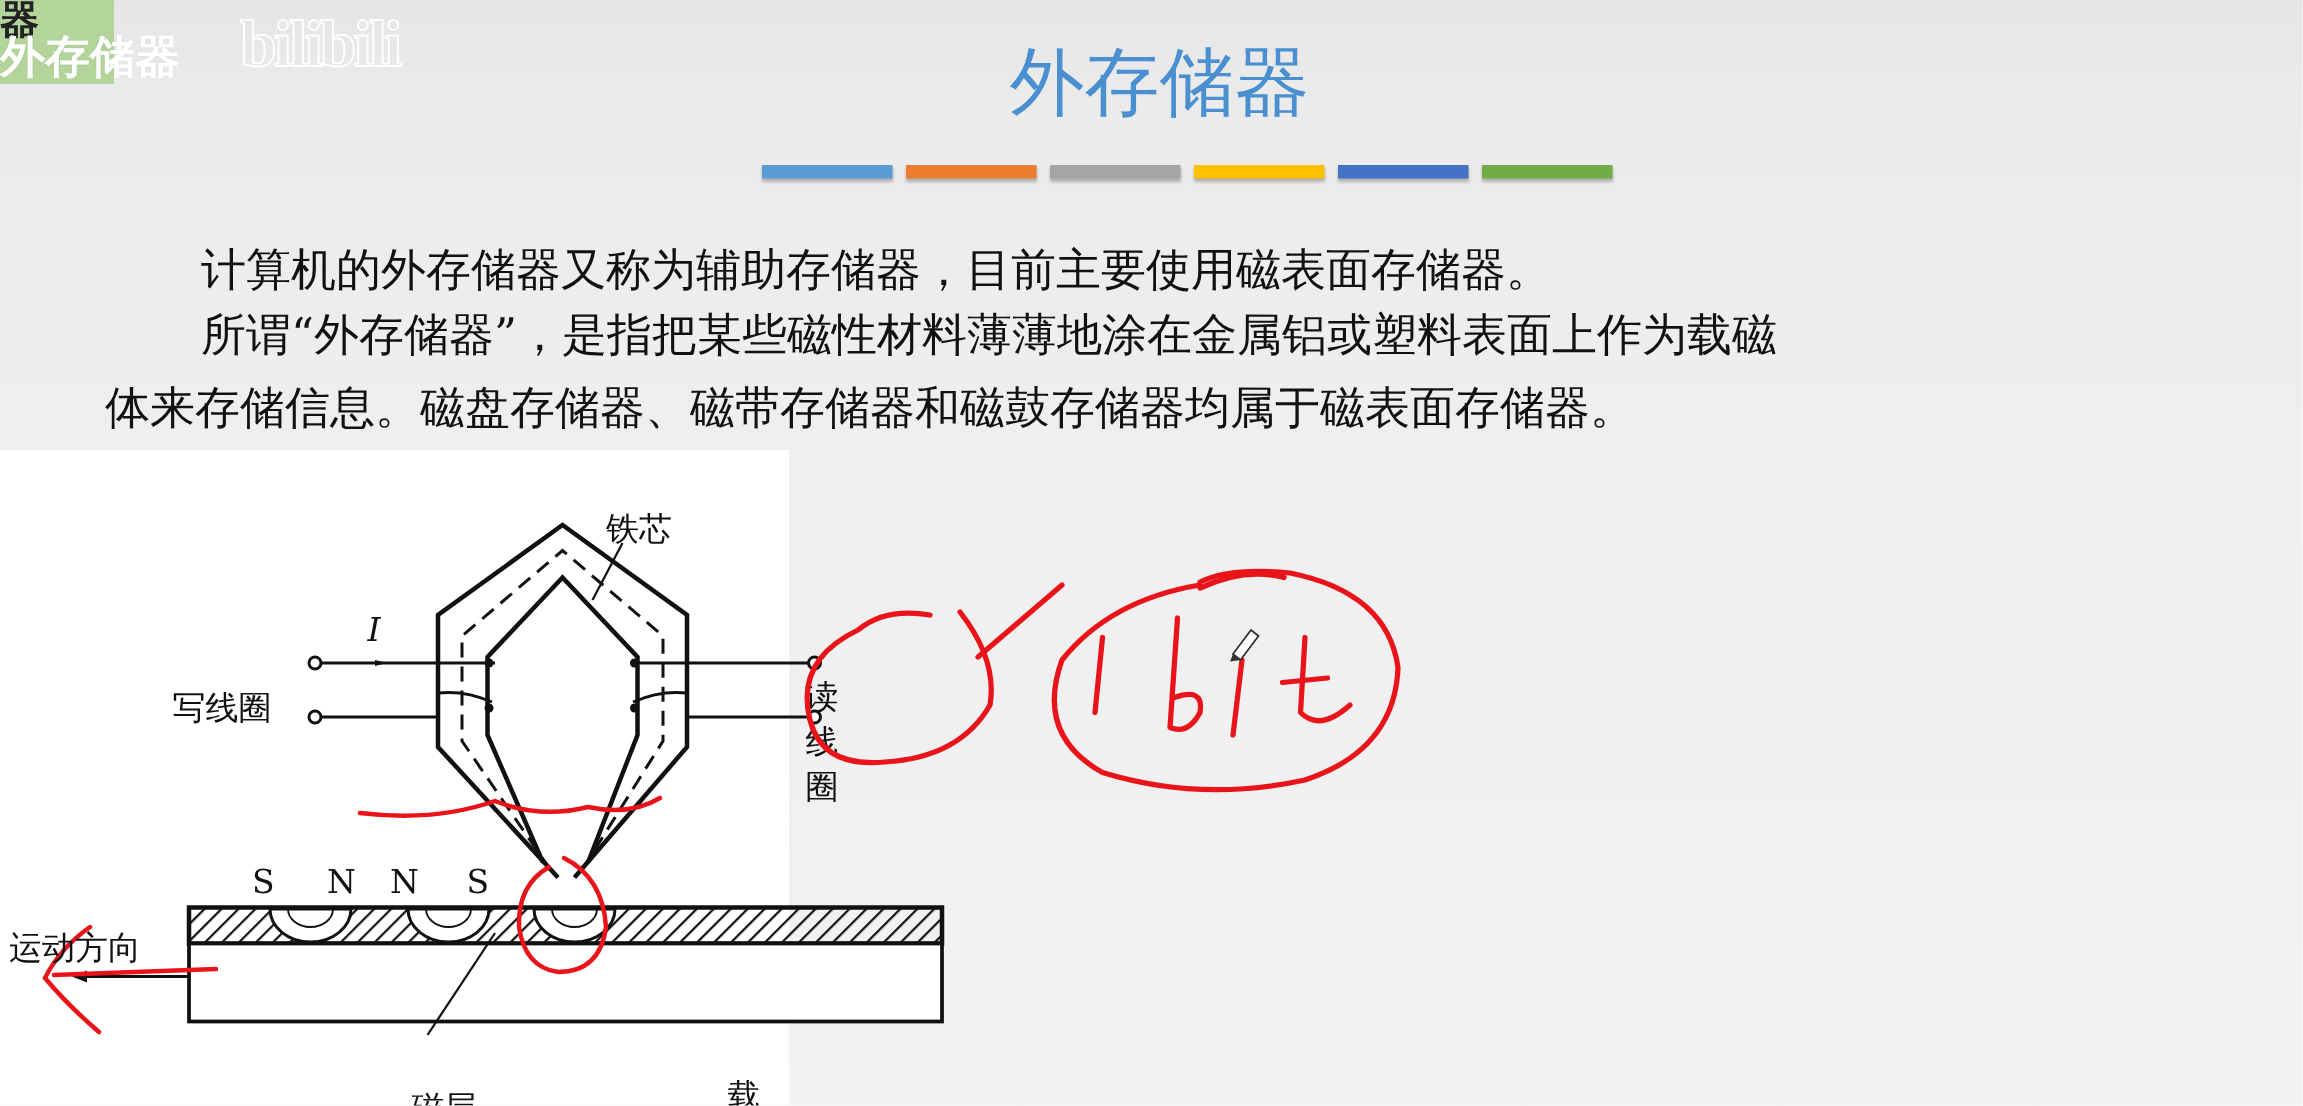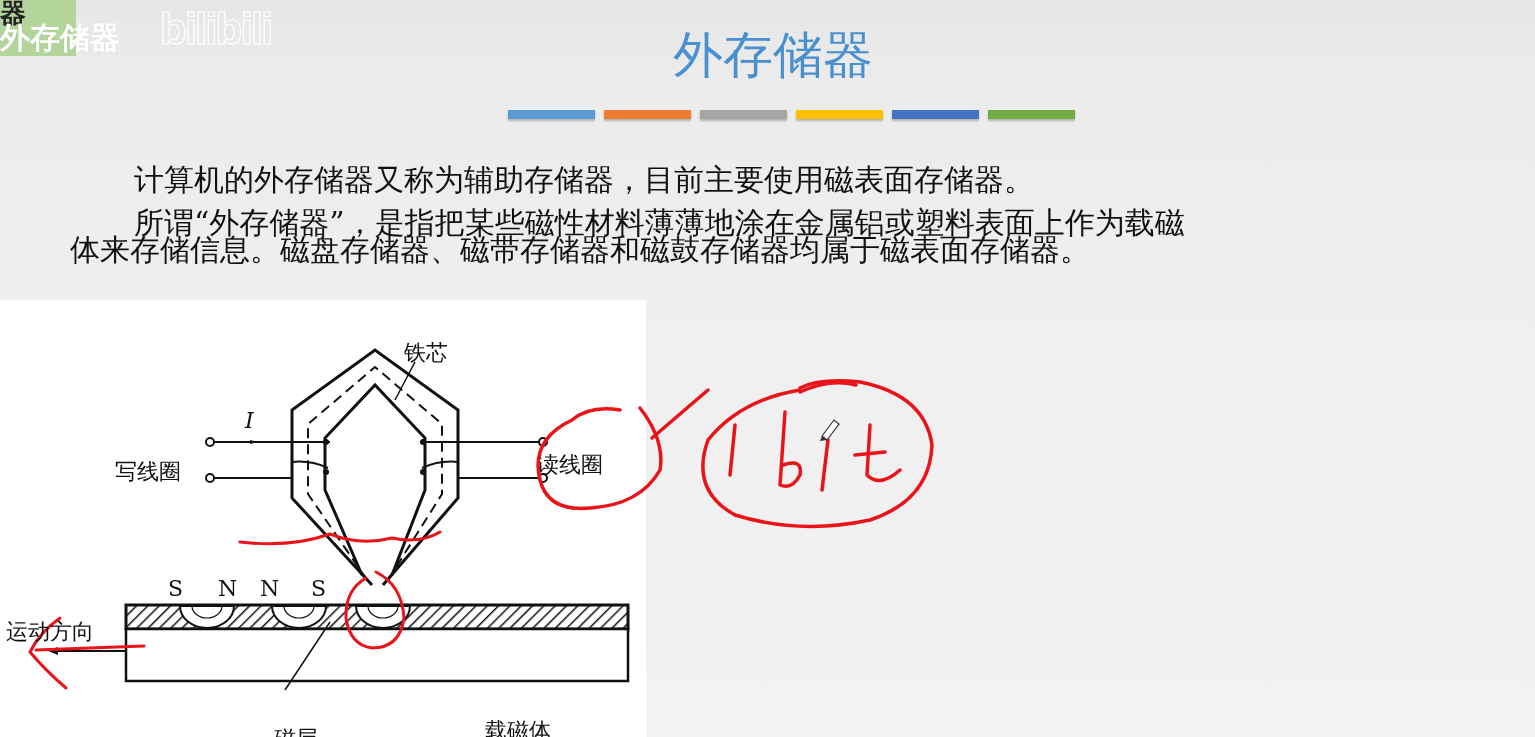--- a/index.html
+++ b/index.html
@@ -4,27 +4,27 @@
 <style>
   html, body { margin:0; padding:0; }
   body {
     width:1535px; height:737px; overflow:hidden; position:relative;
     background: linear-gradient(180deg, #e6e6e6 0px, #ebebeb 70px, #efefef 300px, #f2f2f2 737px);
     font-family: "DejaVu Sans", "Liberation Sans", sans-serif;
   }
   .logo-box { position:absolute; left:0; top:0; width:76px; height:56px; background:#a9d18e; opacity:0.85; }
   .logo-glyph { position:absolute; left:0; top:-4px; font-size:26px; color:#222; font-weight:bold; }
   .logo-text { position:absolute; left:0; top:18px; font-size:30px; font-weight:bold; color:#fff; letter-spacing:0px; text-shadow:0 0 2px rgba(0,0,0,0.05); }
-  .logo-bili { position:absolute; left:160px; top:4px; font-size:44px; font-weight:bold; color:transparent; -webkit-text-stroke:1.2px #ffffff; letter-spacing:-2px; font-family:Liberation Sans, sans-serif; }
+  .logo-bili { position:absolute; left:160px; top:4px; font-size:44px; font-weight:bold; color:transparent; -webkit-text-stroke:1.2px #ffffff; letter-spacing:-2px; font-family:Liberation Serif, serif; }
   .title { position:absolute; left:0; width:1506px; top:22px; text-align:center; font-size:50px; color:#4a90d0; font-family:"DejaVu Sans", sans-serif; }
   .title span { position:relative; left:20px; }
   .bars { position:absolute; top:110px; left:508px; display:flex; gap:9px; }
   .bar { width:87px; height:9px; box-shadow:0 2px 2px rgba(0,0,0,0.25); }
   .para { position:absolute; font-size:30px; color:#111; font-family:"DejaVu Serif", "Liberation Serif", serif; white-space:nowrap; }
-  .figure { position:absolute; left:0; top:300px; width:646px; height:437px; background:#ffffff; }
+  .figure { position:absolute; left:0; top:300px; width:526px; height:437px; background:#ffffff; }
   .figlabel { position:absolute; font-size:22px; color:#111; font-family:"DejaVu Sans", sans-serif; }
   .pole { position:absolute; font-size:22px; font-family:"DejaVu Serif", serif; color:#111; }
   svg { position:absolute; left:0; top:0; }
 </style>
 </head>
 <body>
 
 <div class="logo-box"></div>
 <div class="logo-glyph">器</div>
 <div class="logo-text">外存储器</div>
@@ -36,21 +36,21 @@
   <div class="bar" style="background:#5b9bd5"></div>
   <div class="bar" style="background:#ed7d31"></div>
   <div class="bar" style="background:#a5a5a5"></div>
   <div class="bar" style="background:#ffc000"></div>
   <div class="bar" style="background:#4472c4"></div>
   <div class="bar" style="background:#70ad47"></div>
 </div>
 
 <div class="para" style="left:134px; top:160px;">计算机的外存储器又称为辅助存储器，目前主要使用磁表面存储器。</div>
 <div class="para" style="left:134px; top:203px;">所谓“外存储器”，是指把某些磁性材料薄薄地涂在金属铝或塑料表面上作为载磁</div>
-<div class="para" style="left:70px; top:230px;">体来存储信息。磁盘存储器、磁带存储器和磁鼓存储器均属于磁表面存储器。</div>
+<div class="para" style="left:70px; top:252px;">体来存储信息。磁盘存储器、磁带存储器和磁鼓存储器均属于磁表面存储器。</div>
 
 <div class="figure">
   <svg width="646" height="437" viewBox="0 0 646 437">
     <g stroke="#111" stroke-width="3" fill="none">
 
       <path d="M372 285 L292 198 L292 110 L375 50 L458 110 L458 198 L383 285"></path>
 
       <path d="M362 275 L325 190 L325 138 L375 85 L425 138 L425 190 L392 275"></path>
     </g>
     <g stroke="#111" stroke-width="2" fill="none" stroke-dasharray="10 6">

